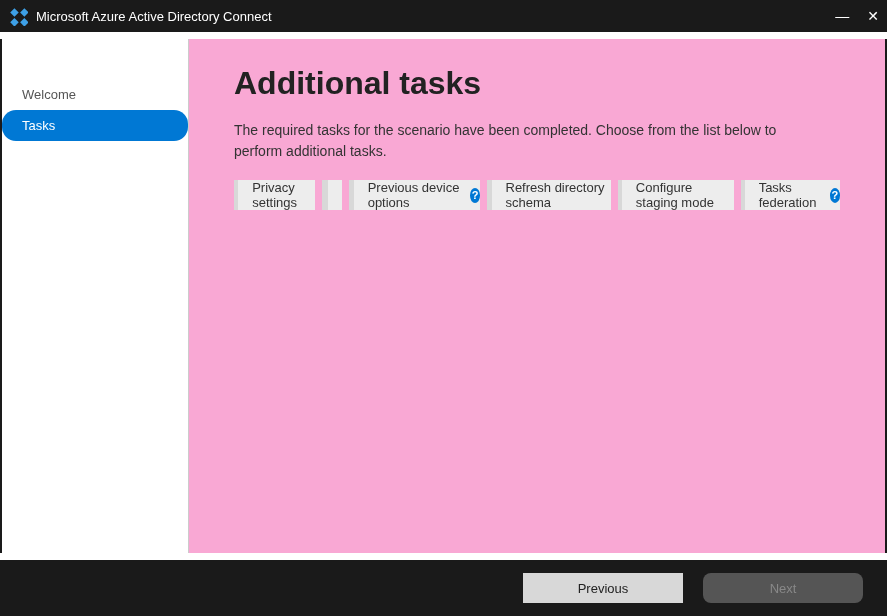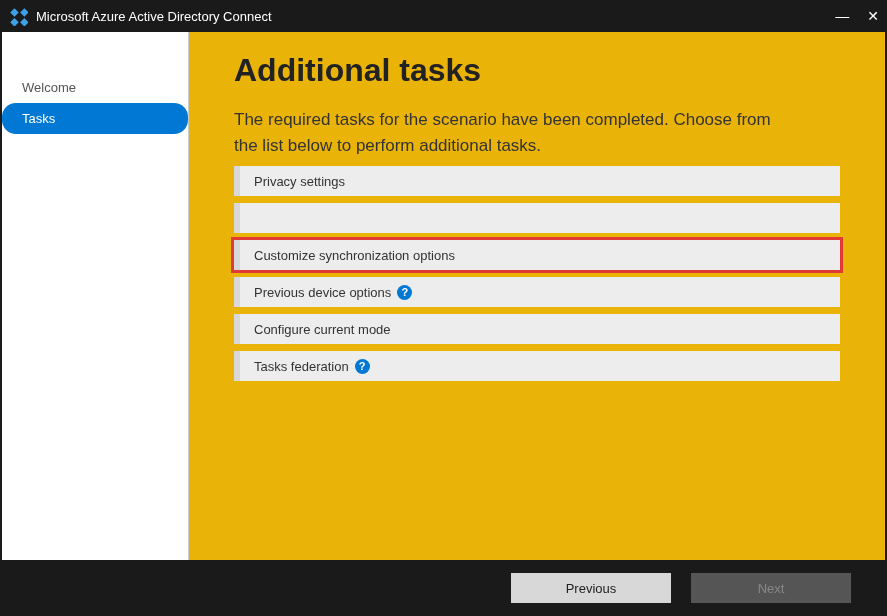--- a/index.html
+++ b/index.html
@@ -1,55 +1,55 @@
 <!DOCTYPE html>
 <html><head>
   <meta charset="utf-8">
   <style>
     * { margin: 0; padding: 0; box-sizing: border-box; font-family: "Segoe UI", Arial, sans-serif; }
     body { width: 887px; height: 616px; background: #1a1a1a; overflow: hidden; }
-    .window { width: 887px; height: 616px; display: flex; flex-direction: column; background: #fff; }
+    .window { width: 887px; height: 616px; display: flex; flex-direction: column; background: #fff; gap: 7px; }
     .titlebar {
       height: 32px; background: #1a1a1a; color: #fff; display: flex; align-items: center;
       padding: 0 8px; font-size: 13px; font-weight: 400;
     }
     .titlebar .logo { width: 20px; height: 20px; margin-right: 8px; flex-shrink: 0; }
     .titlebar .title { flex: 1; }
     .titlebar .controls { display: flex; gap: 18px; align-items: center; }
     .titlebar .controls span { cursor: pointer; font-size: 14px; }
-    .body { flex: 1; display: flex; background: #eab308; border: 2px solid #1a1a1a; border-top: none; border-bottom: none; }
+    .body { flex: 1; display: flex; background: #f9a8d4; border: 2px solid #1a1a1a; border-top: none; border-bottom: none; }
     .sidebar { width: 187px; background: #fff; border-right: 1px solid #ccc; padding-top: 40px; }
     .sidebar-item {
       padding: 8px 20px; font-size: 13px; color: #555; cursor: pointer;
     }
     .sidebar-item.active { background: #0078d4; color: #fff; border-radius: 14px; }
-    .main { flex: 1; padding: 20px 45px 20px 45px; overflow: auto; }
+    .main { flex: 1; padding: 26px 45px 20px 45px; overflow: auto; }
     .main h1 { font-size: 32px; font-weight: 700; color: #222; margin-bottom: 18px; }
-    .main .desc { font-size: 17px; color: #333; line-height: 1.5; margin-bottom: 8px; max-width: 560px; }
-    .task-list { display: flex; flex-direction: column; gap: 7px; text-align: center; }
+    .main .desc { font-size: 14px; color: #333; line-height: 1.5; margin-bottom: 18px; max-width: 560px; }
+    .task-list { display: flex; gap: 7px; }
     .task-item {
       background: #ededed; display: flex; align-items: center; height: 30px;
       font-size: 13px; color: #333; cursor: pointer; position: relative;
     }
     .task-item .accent { width: 6px; height: 100%; background: #d8d8d8; margin-right: 14px; }
     .task-item.highlighted { outline: 3px solid #e03a32; outline-offset: 0; }
     .help-icon {
       display: inline-flex; width: 15px; height: 15px; background: #0078d4; color: #fff;
       border-radius: 50%; font-size: 11px; font-weight: bold; align-items: center;
       justify-content: center; margin-left: 6px;
     }
     .footer {
       height: 56px; background: #1a1a1a; display: flex; align-items: center;
-      justify-content: flex-end; padding: 0 36px; gap: 20px;
+      justify-content: flex-end; padding: 0 24px; gap: 20px;
     }
     .footer button {
       width: 160px; height: 30px; font-size: 13px; border: none; cursor: pointer;
       background: #d8d8d8; color: #222;
     }
-    .footer button:disabled { background: #555; color: #888; cursor: default; }
+    .footer button:disabled { background: #555; color: #888; cursor: default; border-radius: 8px; }
   </style>
 </head>
 <body>
 
 <div class="window">
   <div class="titlebar">
     <span class="logo">
       <svg viewBox="0 0 20 20" width="20" height="20">
         <rect x="9" y="0" width="6" height="6" fill="#3ea0e6" transform="rotate(45 10 10)"></rect>
         <rect x="2" y="7" width="6" height="6" fill="#3ea0e6" transform="rotate(45 10 10)"></rect>
@@ -75,32 +75,32 @@
       <p class="desc">The required tasks for the scenario have been completed. Choose from the list below to perform additional tasks.</p>
       <div class="task-list">
 
       <div class="task-item">
             <div class="accent"></div>
             <span>Privacy settings</span>
           </div>
           <div class="task-item">
             <div class="accent"></div>
           </div>
-          <div class="task-item highlighted">
-            <div class="accent"></div>
-            <span>Customize synchronization options</span>
-          </div>
           <div class="task-item">
             <div class="accent"></div>
             <span>Previous device options</span>
             <span class="help-icon">?</span>
           </div>
           <div class="task-item">
             <div class="accent"></div>
-            <span>Configure current mode</span>
+            <span>Refresh directory schema</span>
+          </div>
+          <div class="task-item">
+            <div class="accent"></div>
+            <span>Configure staging mode</span>
           </div>
           <div class="task-item">
             <div class="accent"></div>
             <span>Tasks federation</span>
             <span class="help-icon">?</span>
           </div>
         </div>
     </div>
   </div>
 

